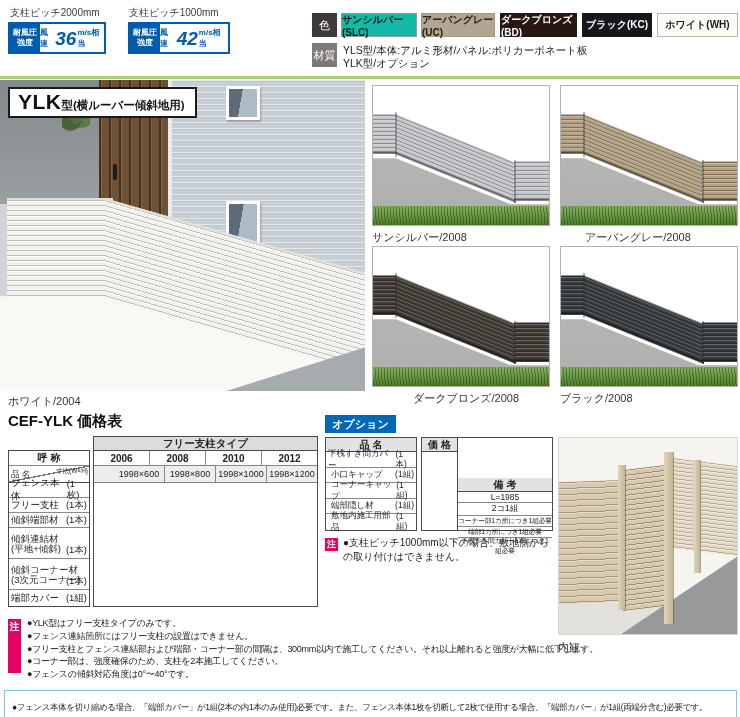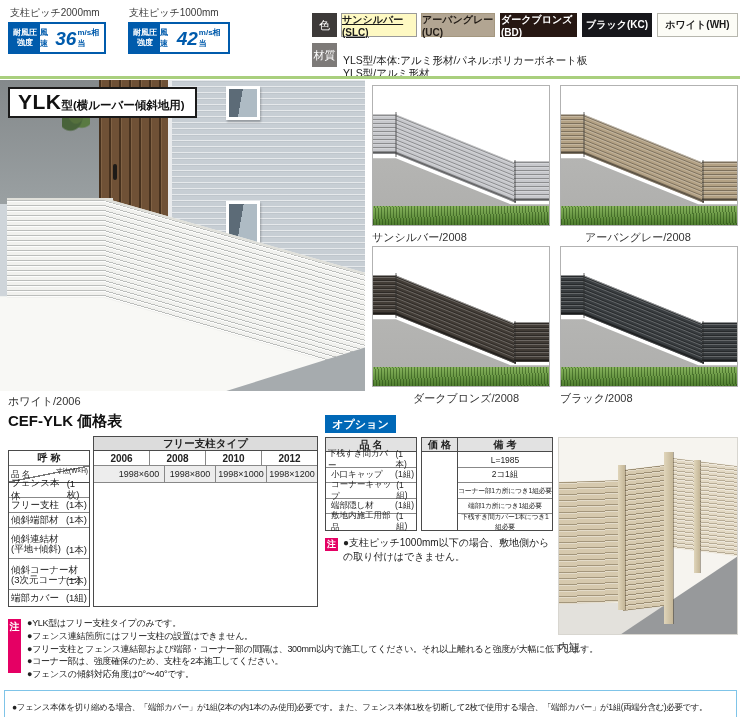--- a/index.html
+++ b/index.html
@@ -106,21 +106,21 @@
                 display:flex; align-items:center; justify-content:center; }
   .ot-head { height:14px; background:#e2e2e2; font-size:10px; font-weight:bold;
              display:flex; align-items:center; justify-content:center; border-bottom:1px solid #4a4a4a; }
   .ot-name { left:0; top:0; width:92px; height:94px; border:1px solid #4a4a4a; background:#fff; }
   .ot-row { border-bottom:1px solid #888; font-size:8.5px; padding:0 2px;
             display:flex; align-items:center; justify-content:space-between; }
   .ot-row.h16 { height:16px; } .ot-row.h15 { height:15px; } .ot-row.nb { border-bottom:none; }
   .ot-row.inset { padding-left:5px; }
   .ot-right { left:96px; top:0; width:132px; height:94px; border:1px solid #4a4a4a; background:#fff; display:flex; }
   .ot-price { width:36px; border-right:1px solid #4a4a4a; display:flex; flex-direction:column; }
-  .ot-note { flex:1; display:flex; flex-direction:column; }
+  .ot-note { flex:1; display:flex; flex-direction:column;margin-top:40px; }
   .ot-ncell { border-bottom:1px solid #888; display:flex; align-items:center; justify-content:center;
               font-size:8.5px; color:#222; text-align:center; }
   .ot-ncell.tiny { font-size:6.8px; letter-spacing:-0.2px; }
   .ot-ncell.h16 { height:16px; } .ot-ncell.h15 { height:15px;text-align:center; } .ot-ncell.nb { border-bottom:none; }
   .opt-note-text { font-size:10px; line-height:13.5px; color:#222; }
 
   
   .interior { left:558px; top:437px; width:180px; height:198px; background:#f6f4ef; overflow:hidden; border:1px solid #d8d6d0; }
   .in-stripes { background-color:#d6c9ae;
     background-image:repeating-linear-gradient(to bottom, rgba(70,55,30,0.35) 0 1px, rgba(255,255,255,0.35) 1px 2px, transparent 2px 6px); }
@@ -163,30 +163,30 @@
       <span>強度</span>
     </div>
     <div class="wb-right">
       <span class="wb-pre">風速</span>
       <span class="wb-num">42</span>
       <span class="wb-suf">m/s相当</span>
     </div>
   </div>
 
   <div class="abs tag-box" style="left:312px; top:13px; width:25px; height:24px; background:#3d3a39;">色</div>
-  <div class="abs swatch" style="left: 341px; top: 13px; width: 76px; background-color: #fef9c3; color: rgb(26, 26, 26); border-color: rgb(154, 154, 154); text-decoration: underline;">サンシルバー(SLC)</div>
+  <div class="abs swatch" style="left: 341px; top: 13px; width: 76px; background-color: #14b8a6; color: rgb(26, 26, 26); border-color: rgb(154, 154, 154);">サンシルバー(SLC)</div>
   <div class="abs swatch" style="left: 421px; top: 13px; width: 74px; background-color: rgb(178, 165, 146); color: rgb(34, 28, 22); border-color: rgb(164, 151, 127);">アーバングレー(UC)</div>
   <div class="abs swatch" style="left: 500px; top: 13px; width: 77px; background-color: rgb(38, 23, 18); color: rgb(255, 255, 255); border-color: rgb(38, 23, 18);">ダークブロンズ(BD)</div>
   <div class="abs swatch" style="left: 582px; top: 13px; width: 70px; background-color: rgb(23, 23, 27); color: rgb(255, 255, 255); border-color: rgb(23, 23, 27);">ブラック(KC)</div>
   <div class="abs swatch" style="left: 657px; top: 13px; width: 81px; background-color: rgb(252, 252, 246); color: rgb(26, 26, 26); border-color: rgb(183, 183, 174);">ホワイト(WH)</div>
 
   <div class="abs tag-box" style="left:312px; top:43px; width:25px; height:24px; background:#7d7a78;">材質</div>
-  <div class="abs" style="left:343px; top:54px;">
+  <div class="abs" style="left:343px; top:44px;">
     <div class="mat-line">YLS型/本体:アルミ形材/パネル:ポリカーボネート板</div>
-    <div class="mat-line">YLS型/アルミ形材</div>
+    <div class="mat-line">YLK型/オプション</div>
   </div>
 
   <div class="abs green-rule"></div>
 
   <div class="abs hero">
     <div class="abs hero-darkwall"></div>
     <div class="abs hero-plant"></div>
     <div class="abs hero-door"></div>
     <div class="abs door-handle"></div>
     <div class="abs hero-building"></div>
@@ -198,21 +198,21 @@
       </div>
     <div class="abs hero-whitewall"></div>
     <div class="abs fence-stripes-w hero-fence-left"></div>
     <div class="abs fence-stripes-w hero-fence-slope"></div>
     <div class="abs hero-pavement"></div>
     <div class="abs hero-title">
       <span class="big">YLK</span>
       <span class="small">型(横ルーバー傾斜地用)</span>
     </div>
   </div>
-  <div class="abs photo-caption" style="left:8px; top:394px;">ホワイト/2006</div>
+  <div class="abs photo-caption" style="left:8px; top:394px;">ホワイト/2004</div>
 
   <div class="tile" style="left: 372px; top: 85px; --fc: #c7c8cc;">
     <div class="abs t-concrete"></div>
     <div class="abs t-fence t-fence-left"></div>
     <div class="abs t-fence t-fence-slope"></div>
     <div class="abs t-fence t-fence-right"></div>
     <div class="abs t-post" style="left:12.5%; top:19%; height:32%;"></div>
     <div class="abs t-post" style="left:80%; top:53%; height:31%;"></div>
     <div class="abs t-grass"></div>
   </div>

